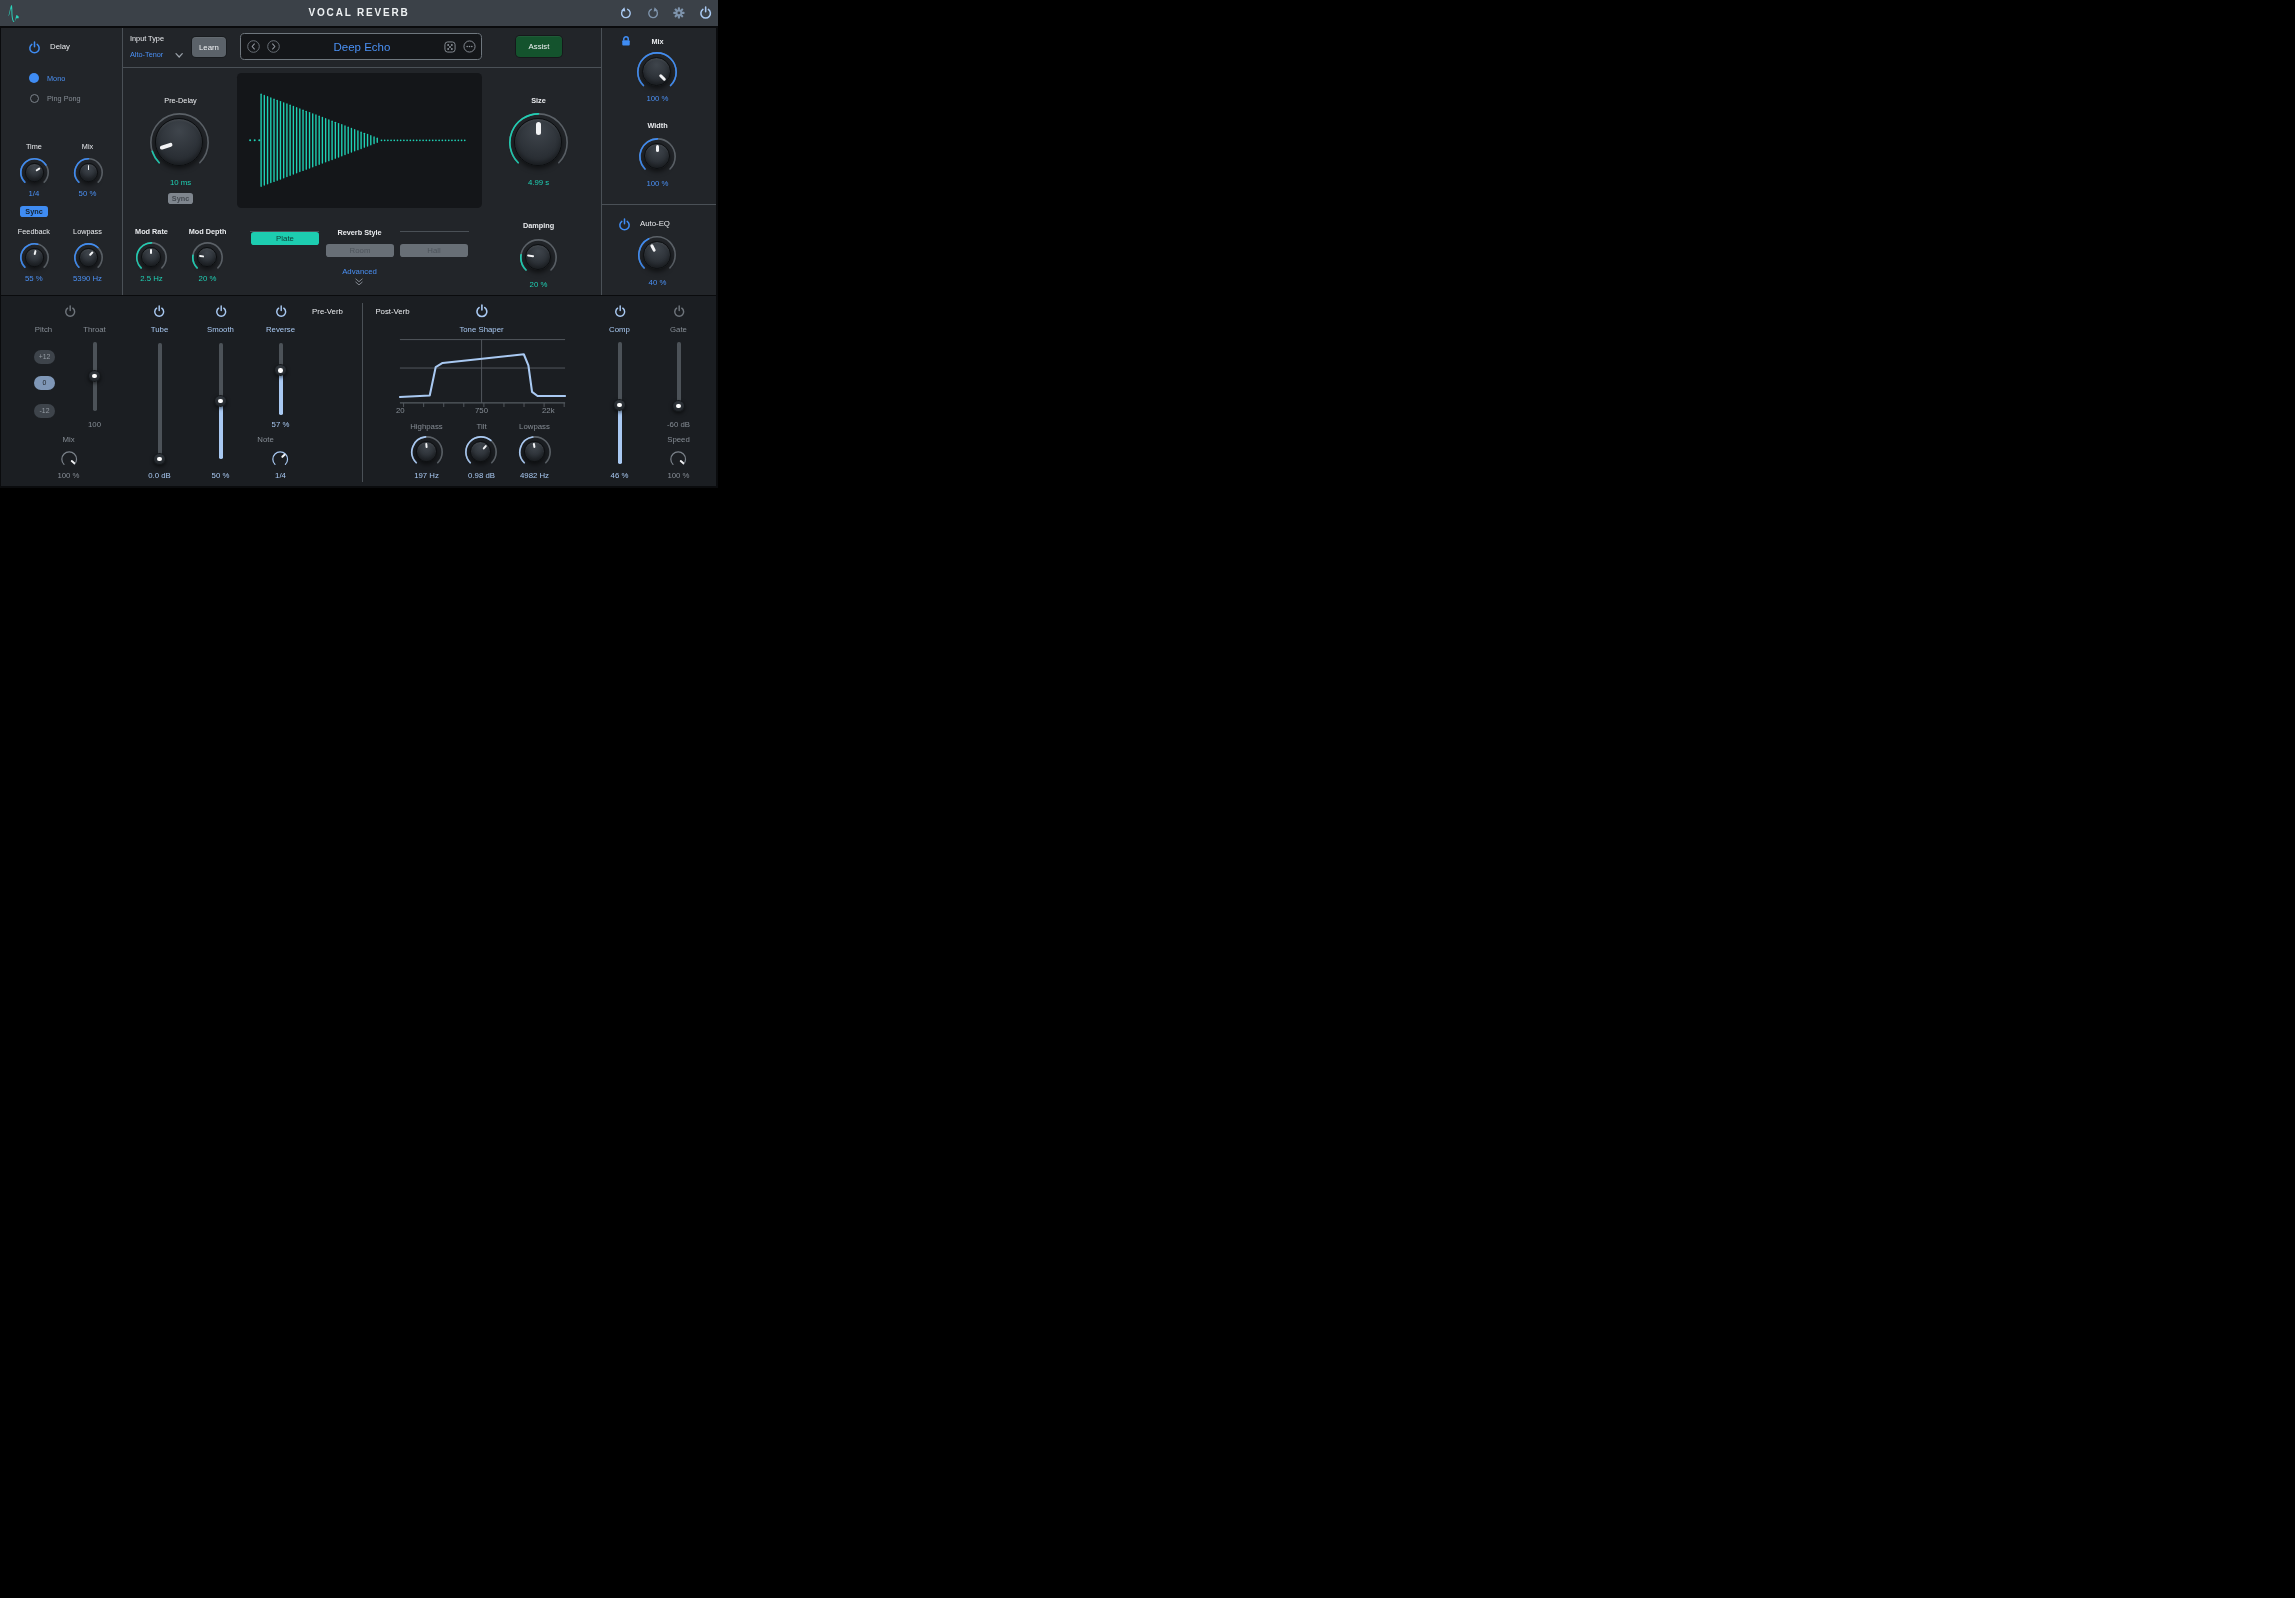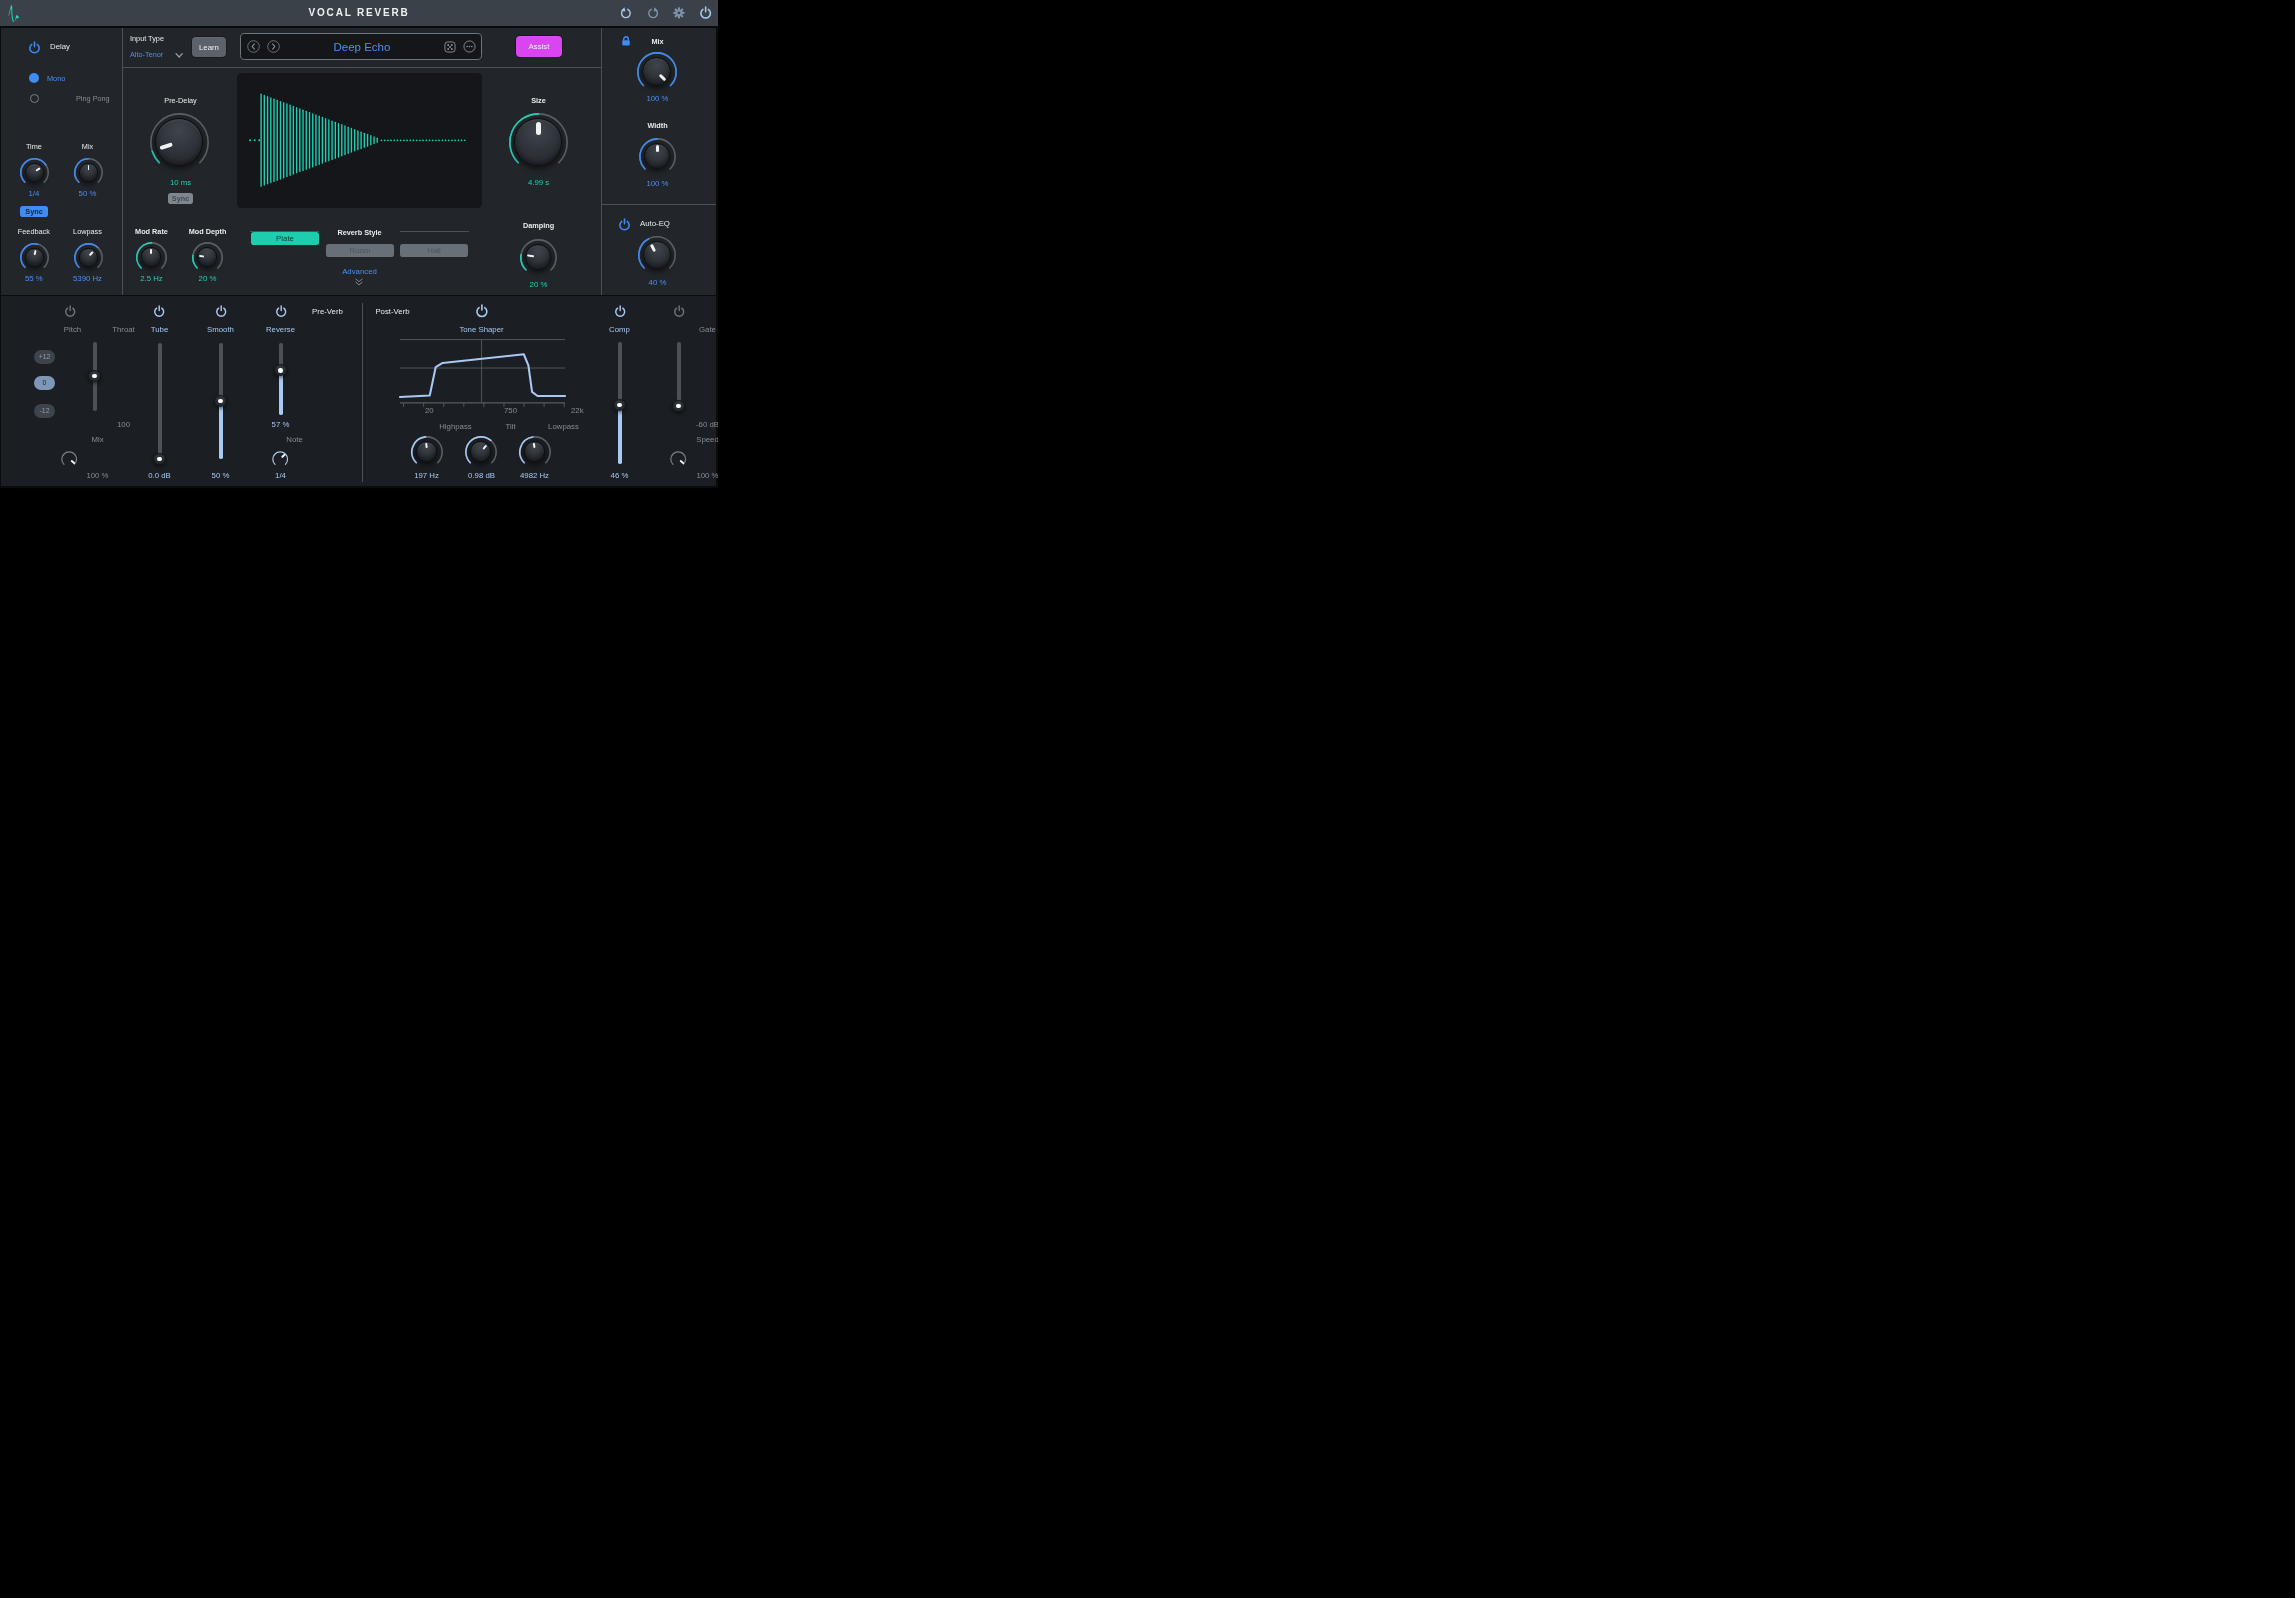--- a/index.html
+++ b/index.html
@@ -11,27 +11,27 @@
   .topbar{position:absolute;left:0;top:0;width:718px;height:26px;background:#3b4148;}
   .title{position:absolute;left:0;top:7.3px;width:100%;text-align:center;color:#eef1f3;
          font-size:10px;font-weight:bold;letter-spacing:1.8px;}
   
   .main{position:absolute;left:1.4px;top:27.5px;width:715px;height:267px;background:#222529;}
   .bottom{position:absolute;left:1.4px;top:296px;width:715px;height:190px;background:#1b1e22;}
   .divider{position:absolute;background:#4a5056;}
   
   .lab{position:absolute;width:55px;text-align:center;font-size:7.3px;color:#e9ebee;}
   .val{position:absolute;width:55px;text-align:center;font-size:7.8px;font-weight:500;}
-  .g{color:#868d95;margin-left:29px;} .lb{color:#a9c9f2;} .bl{color:#4a90f4;} .tl{color:#1fd0b4;}
+  .g{color:#868d95;} .lb{color:#a9c9f2;} .bl{color:#4a90f4;} .tl{color:#1fd0b4;}
   .left-al{text-align:left;}
   
   .btn{position:absolute;display:flex;align-items:center;justify-content:center;
        border-radius:4.1px;color:#f0f2f4;font-size:7.8px;cursor:pointer;}
   .btn-learn{background:#5b6269;box-shadow:0 0 0 0.9px #191c1f, inset 0 0.5px 0 rgba(255,255,255,.12);}
-  .btn-assist{background:#d946ef;box-shadow:0 0 0 0.9px #16181b, inset 0 0.5px 0 rgba(255,255,255,.1);text-align:center;}
+  .btn-assist{background:#14532d;box-shadow:0 0 0 0.9px #16181b, inset 0 0.5px 0 rgba(255,255,255,.1);text-align:center;}
   .sync-on{position:absolute;display:flex;align-items:center;justify-content:center;border-radius:2.8px;
        background:#3f8cf3;color:#13202c;font-weight:bold;font-size:7.3px;}
   .sync-off{position:absolute;display:flex;align-items:center;justify-content:center;border-radius:2.8px;
        background:#7f868e;color:#454b52;font-weight:bold;font-size:7.3px;}
   .stylebtn{position:absolute;display:flex;align-items:center;justify-content:center;border-radius:2.8px;
        background:#686f76;color:#4d545b;font-size:7.8px;font-weight:500;height:13.3px;width:68px;cursor:pointer;}
   .stylebtn.sel{background:#1dcdb0;color:#0d3b33;}
   .pill{position:absolute;width:21px;height:13.8px;border-radius:6.9px;background:#3e444b;color:#959ba3;
        display:flex;align-items:center;justify-content:center;font-size:6.9px;font-weight:500;}
   .pill.sel{background:#7f97b7;color:#20252b;}

